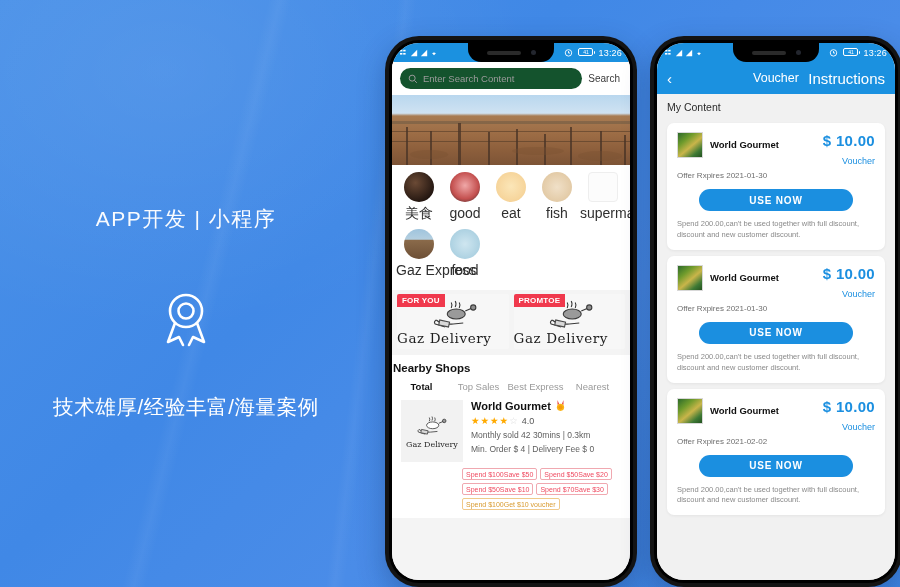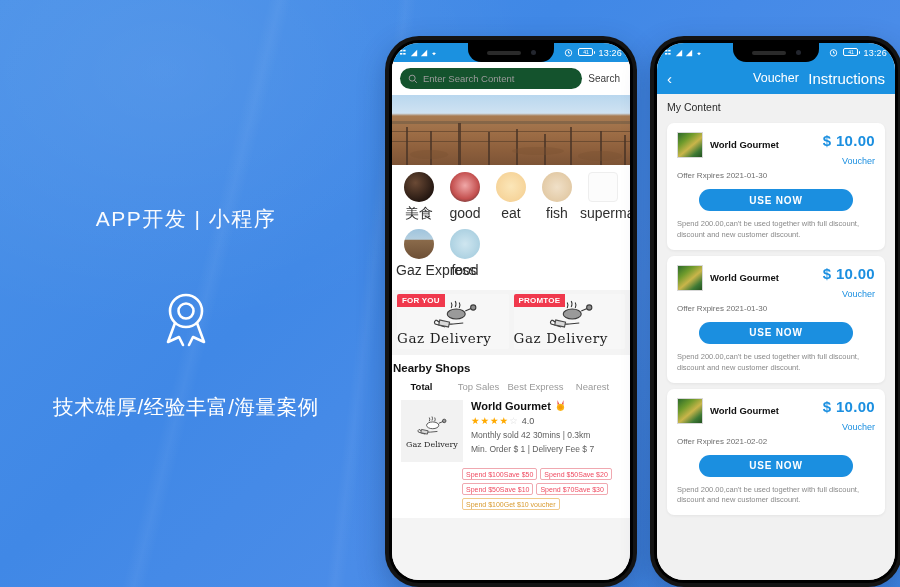--- a/index.html
+++ b/index.html
@@ -504,21 +504,21 @@
               </div>
               <div class="stars">
                 <span class="s">★</span>
                 <span class="s">★</span>
                 <span class="s">★</span>
                 <span class="s">★</span>
                 <span class="s off">☆</span>
                 <span class="rt">4.0</span>
               </div>
               <div class="meta">Monthly sold 42   30mins | 0.3km</div>
-              <div class="meta">Min. Order $ 1 | Delivery Fee $ 7</div>
+              <div class="meta">Min. Order $ 4 | Delivery Fee $ 0</div>
             </div>
           </div>
 
           <div class="promos">
             <span class="promo">Spend $100Save $50</span>
             <span class="promo">Spend $50Save $20</span>
             <span class="promo">Spend $50Save $10</span>
             <span class="promo">Spend $70Save $30</span>
             <span class="promo gold">Spend $100Get $10 voucher</span>
           </div>

